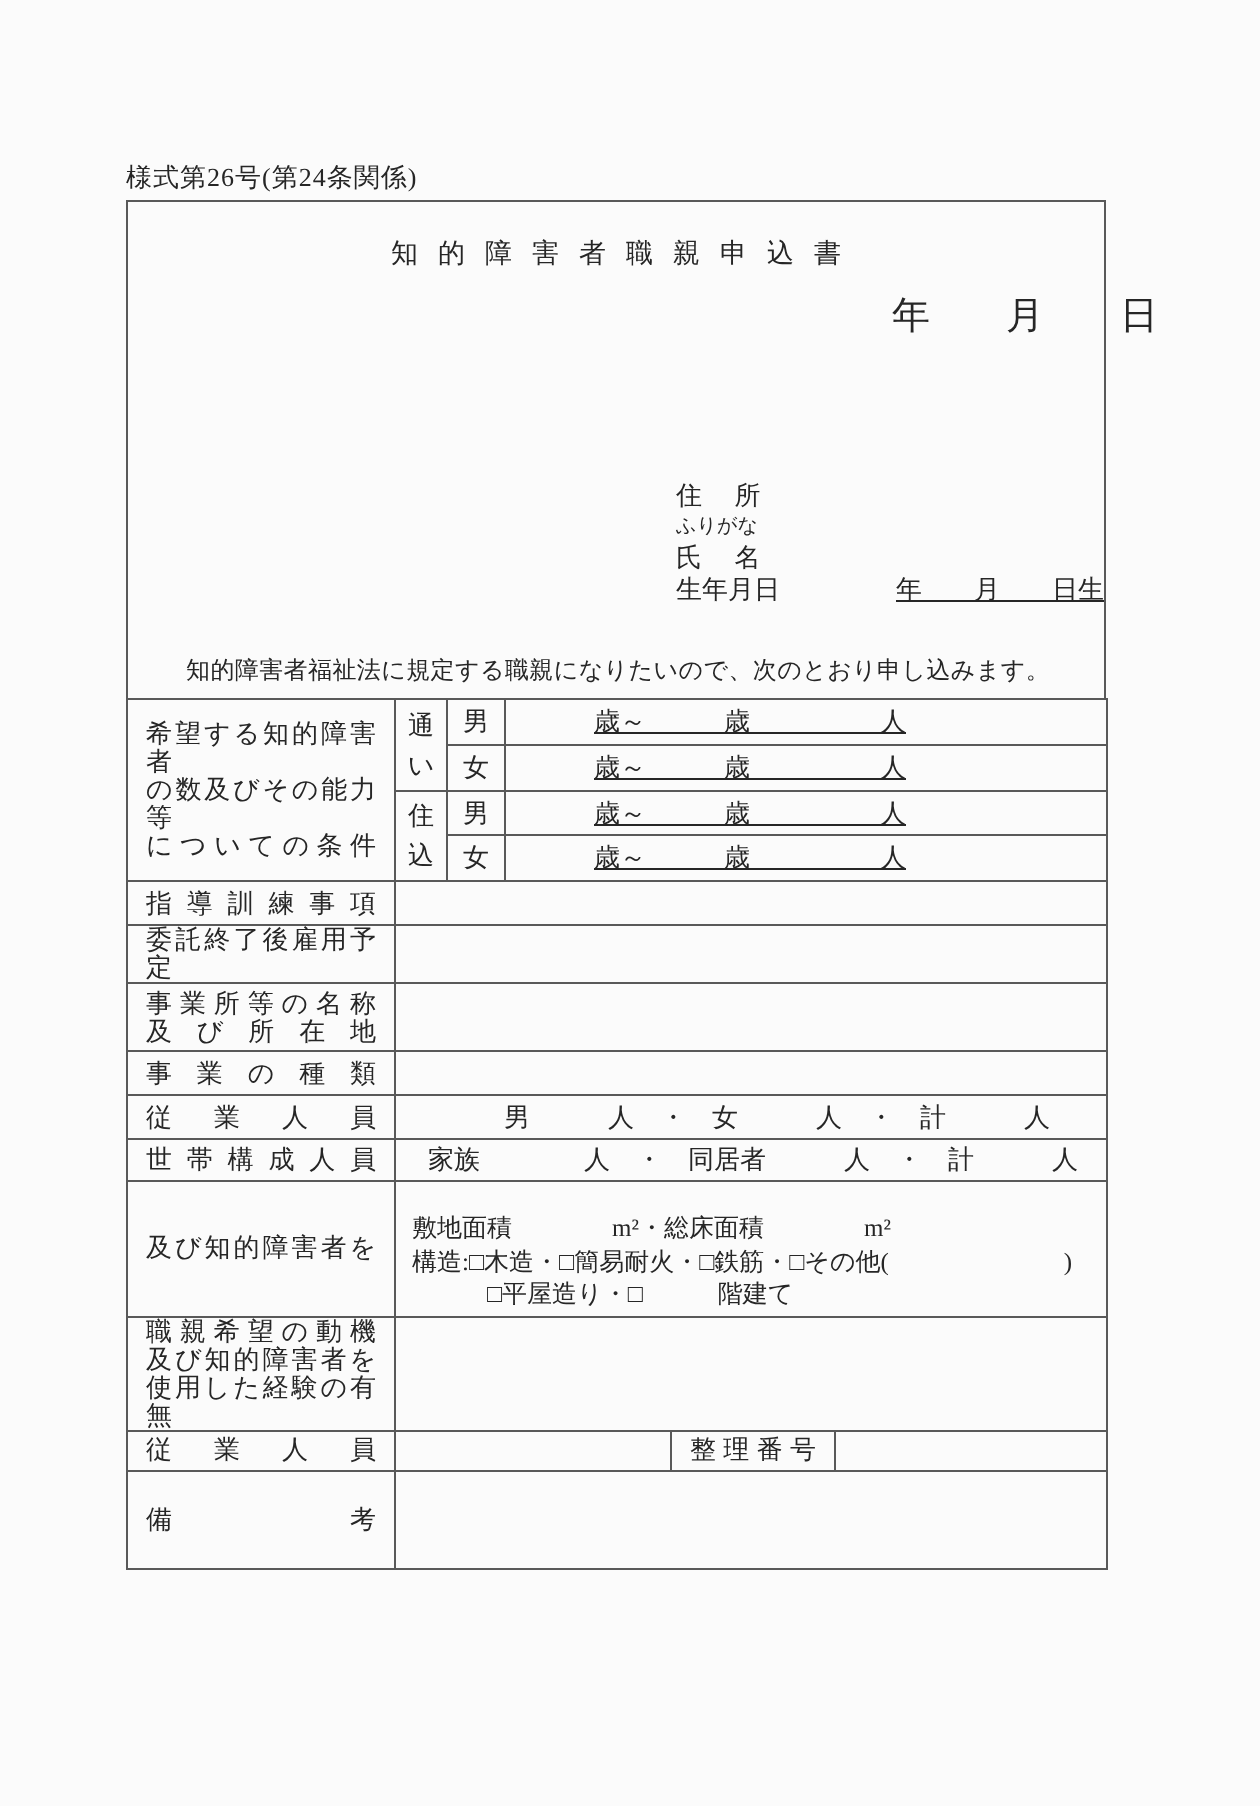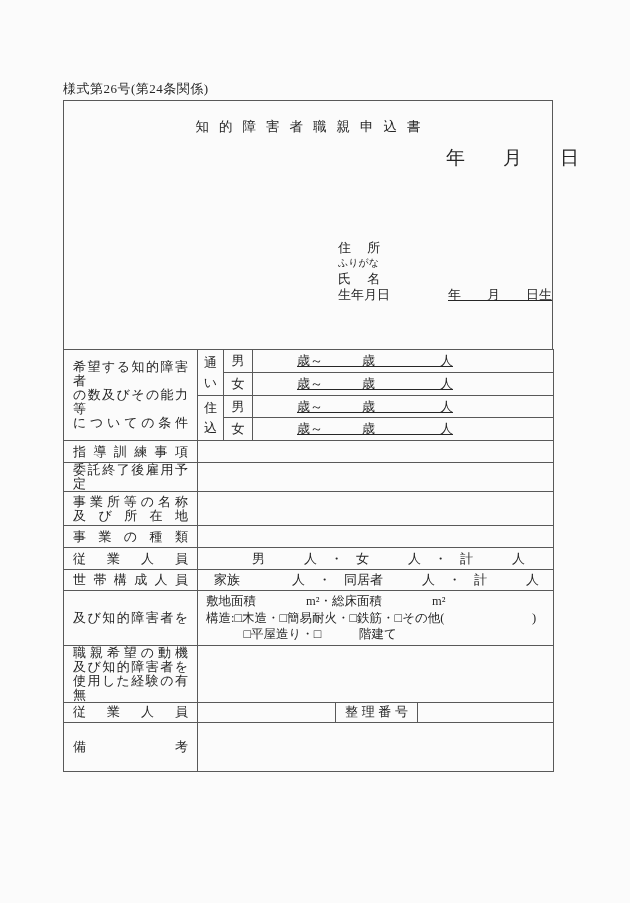--- a/index.html
+++ b/index.html
@@ -40,37 +40,38 @@
     padding:0 9px;white-space:pre-line;line-height:14px;
   }
   td.sub{
     text-align:center;white-space:pre-line;line-height:20px;font-size:13px;padding:0;
   }
   td.sex{text-align:center;font-size:13px;}
   td.val{white-space:pre-wrap;line-height:16px;}
   td.v-range{padding-left:44px;text-decoration:underline;}
   td.v-emp{padding-left:54px;}
   td.v-house{padding-left:16px;}
-  td.v-res{padding-left:8px;font-size:12.5px;line-height:16.5px;padding-top:2px;padding-bottom:2px;}
+  td.v-res{padding-left:8px;font-size:12.5px;line-height:16.5px;padding-top:15px;padding-bottom:2px;}
 </style>
 </head>
 <body>
 
 <div id="form-no" class="abs">様式第26号(第24条関係)</div>
 
 <div id="form-box" class="abs">
 
   <div id="head">
     <div id="form-title">知的障害者職親申込書</div>
     <div id="date-line">年　　月　　日</div>
     <div class="app-line" style="top:138px">住　 所</div>
     <div class="app-line" style="top:155px" id="furigana-label">ふりがな</div>
     <div class="app-line" style="top:169px">氏　 名</div>
     <div class="app-line" style="top:185px">生年月日</div>
     <div id="birth-value">年　　月　　日生</div>
+    <div id="intro">知的障害者福祉法に規定する職親になりたいので、次のとおり申し込みます。</div>
   </div>
 
   <table>
     <colgroup>
       <col style="width:134px">
         <col style="width:26px">
         <col style="width:29px">
       <col style="width:83px">
         <col style="width:82px">
         <col style="width:136px">

